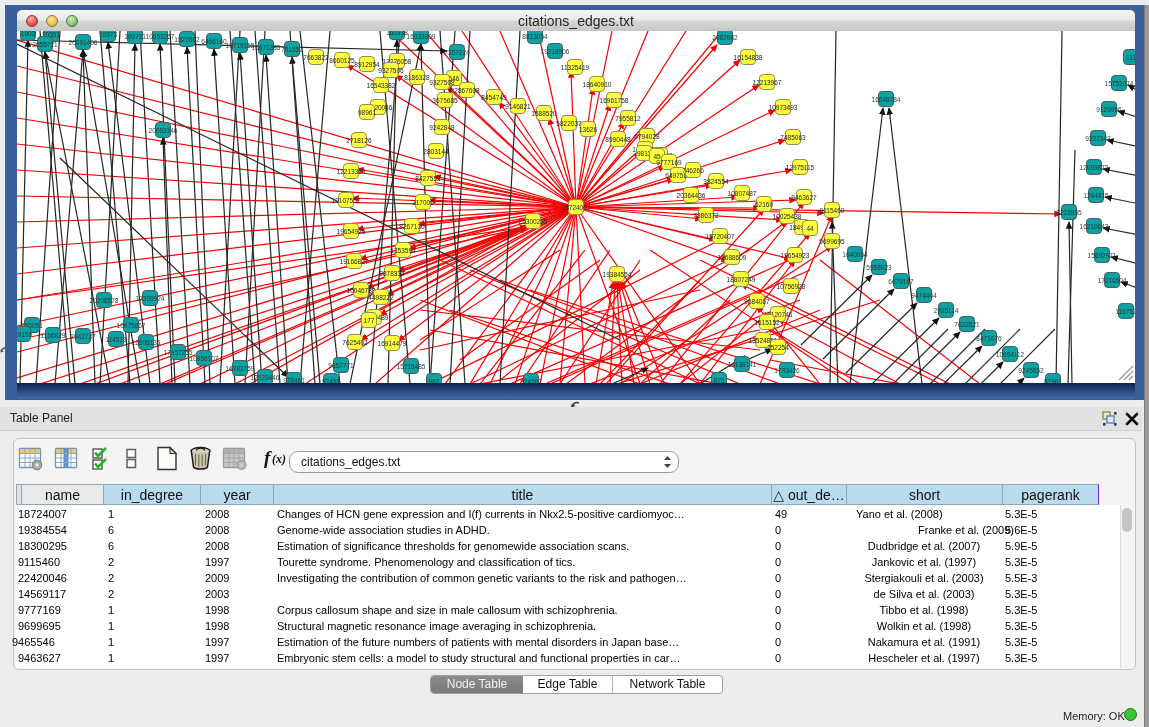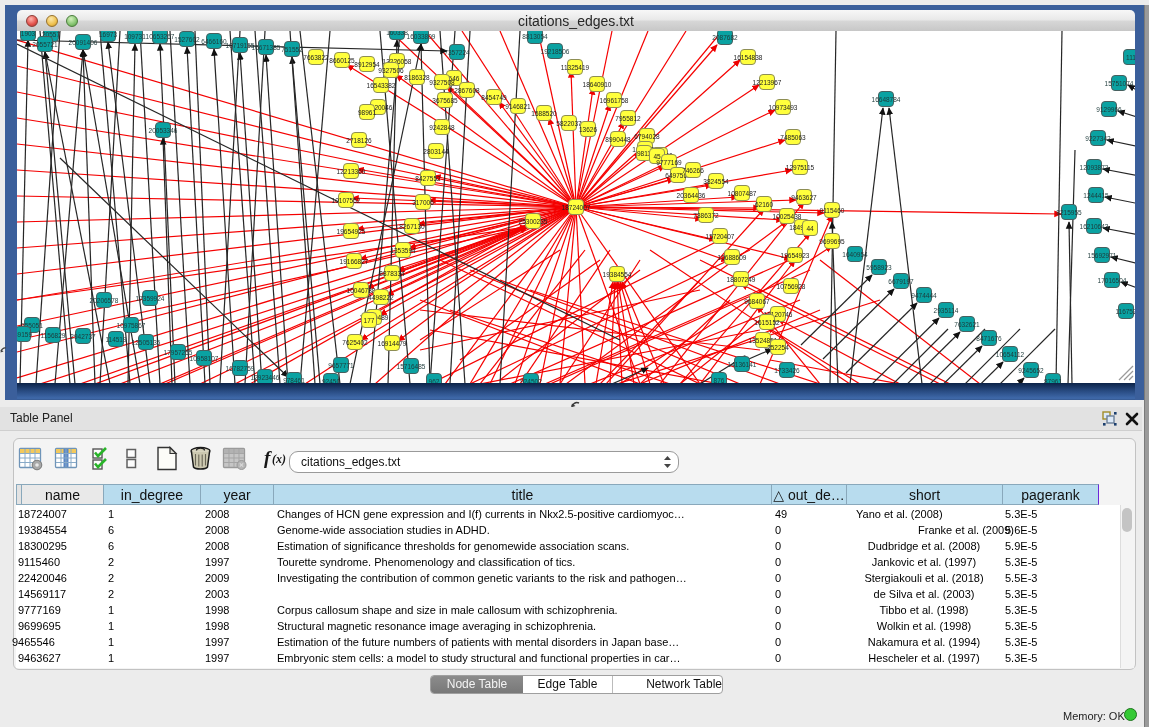--- a/index.html
+++ b/index.html
@@ -635,39 +635,39 @@
     <span style="left:775px">0</span>
     <span style="left:888px;width:156px;text-align:center">Franke et al. (2009)</span>
     <span style="left:1005px">5.6E-5</span>
   </div>
 <div class="trow" style="top:539px">
     <span style="left:18px">18300295</span>
     <span style="left:108px">6</span>
     <span style="left:205px">2008</span>
     <span style="left:277px">Estimation of significance thresholds for genomewide association scans.</span>
     <span style="left:775px">0</span>
-    <span style="left:846px;width:156px;text-align:center">Dudbridge et al. (2008)</span>
+    <span style="left:846px;width:156px;text-align:center">Dudbridge et al. (2007)</span>
     <span style="left:1005px">5.9E-5</span>
   </div>
 <div class="trow" style="top:555px">
     <span style="left:18px">9115460</span>
     <span style="left:108px">2</span>
     <span style="left:205px">1997</span>
     <span style="left:277px">Tourette syndrome. Phenomenology and classification of tics.</span>
     <span style="left:775px">0</span>
     <span style="left:846px;width:156px;text-align:center">Jankovic et al. (1997)</span>
     <span style="left:1005px">5.3E-5</span>
   </div>
 <div class="trow" style="top:571px">
     <span style="left:18px">22420046</span>
     <span style="left:108px">2</span>
     <span style="left:205px">2009</span>
     <span style="left:277px">Investigating the contribution of common genetic variants to the risk and pathogen…</span>
     <span style="left:775px">0</span>
-    <span style="left:846px;width:156px;text-align:center">Stergiakouli et al. (2018)</span>
+    <span style="left:846px;width:156px;text-align:center">Stergiakouli et al. (2003)</span>
     <span style="left:1005px">5.5E-3</span>
   </div>
 <div class="trow" style="top:587px">
     <span style="left:18px">14569117</span>
     <span style="left:108px">2</span>
     <span style="left:205px">2003</span>
     <span style="left:775px">0</span>
     <span style="left:846px;width:156px;text-align:center">de Silva et al. (2003)</span>
     <span style="left:1005px">5.3E-5</span>
   </div>
@@ -688,38 +688,38 @@
     <span style="left:775px">0</span>
     <span style="left:846px;width:156px;text-align:center">Wolkin et al. (1998)</span>
     <span style="left:1005px">5.3E-5</span>
   </div>
 <div class="trow" style="top:635px">
     <span style="left:12px">9465546</span>
     <span style="left:108px">1</span>
     <span style="left:205px">1997</span>
     <span style="left:277px">Estimation of the future numbers of patients with mental disorders in Japan base…</span>
     <span style="left:775px">0</span>
-    <span style="left:846px;width:156px;text-align:center">Nakamura et al. (1994)</span>
+    <span style="left:846px;width:156px;text-align:center">Nakamura et al. (1991)</span>
     <span style="left:1005px">5.3E-5</span>
   </div>
 <div class="trow" style="top:651px">
     <span style="left:18px">9463627</span>
     <span style="left:108px">1</span>
     <span style="left:205px">1997</span>
     <span style="left:277px">Embryonic stem cells: a model to study structural and functional properties in car…</span>
     <span style="left:775px">0</span>
     <span style="left:846px;width:156px;text-align:center">Hescheler et al. (1997)</span>
     <span style="left:1005px">5.3E-5</span>
   </div>
 
 <div class="abs" style="left:1120px;top:505px;width:14px;height:163px;background:#f4f4f4;border-left:1px solid #ddd"></div>
 <div class="abs" style="left:1122px;top:508px;width:10px;height:24px;background:#c4c4c4;border-radius:5px"></div>
 
 <div class="abs" style="left:430px;top:675px;width:293px;height:19px;border:1px solid #9f9f9f;border-radius:4px;background:#fff;font-size:12px">
   <div class="abs" style="left:0;top:0;width:92px;height:17px;background:linear-gradient(#8c8c8c,#787878);border-radius:3px 0 0 3px;color:#f4f4f4;text-align:center;line-height:17px">Node Table</div>
   <div class="abs" style="left:92px;top:0;width:90px;height:17px;color:#111;text-align:center;line-height:17px;border-right:1px solid #bbb">Edge Table</div>
-  <div class="abs" style="left:182px;top:0;width:109px;height:17px;color:#111;text-align:right;line-height:17px">Network Table</div>
+  <div class="abs" style="left:182px;top:0;width:109px;height:17px;color:#111;text-align:center;line-height:17px">Network Table</div>
 </div>
 
 <div class="abs" style="left:1063px;top:710px;font-size:11px;color:#222">Memory: OK</div>
 <div class="abs" style="left:1124px;top:708px;width:13px;height:13px;border-radius:50%;background:#35c935;border:1px solid #1d741d"></div>
 
 <div class="abs" style="left:1144px;top:5px;width:5px;height:722px;background:#9a9a9a;border-left:1px solid #7a7a7a"></div>
 
 </body></html>

